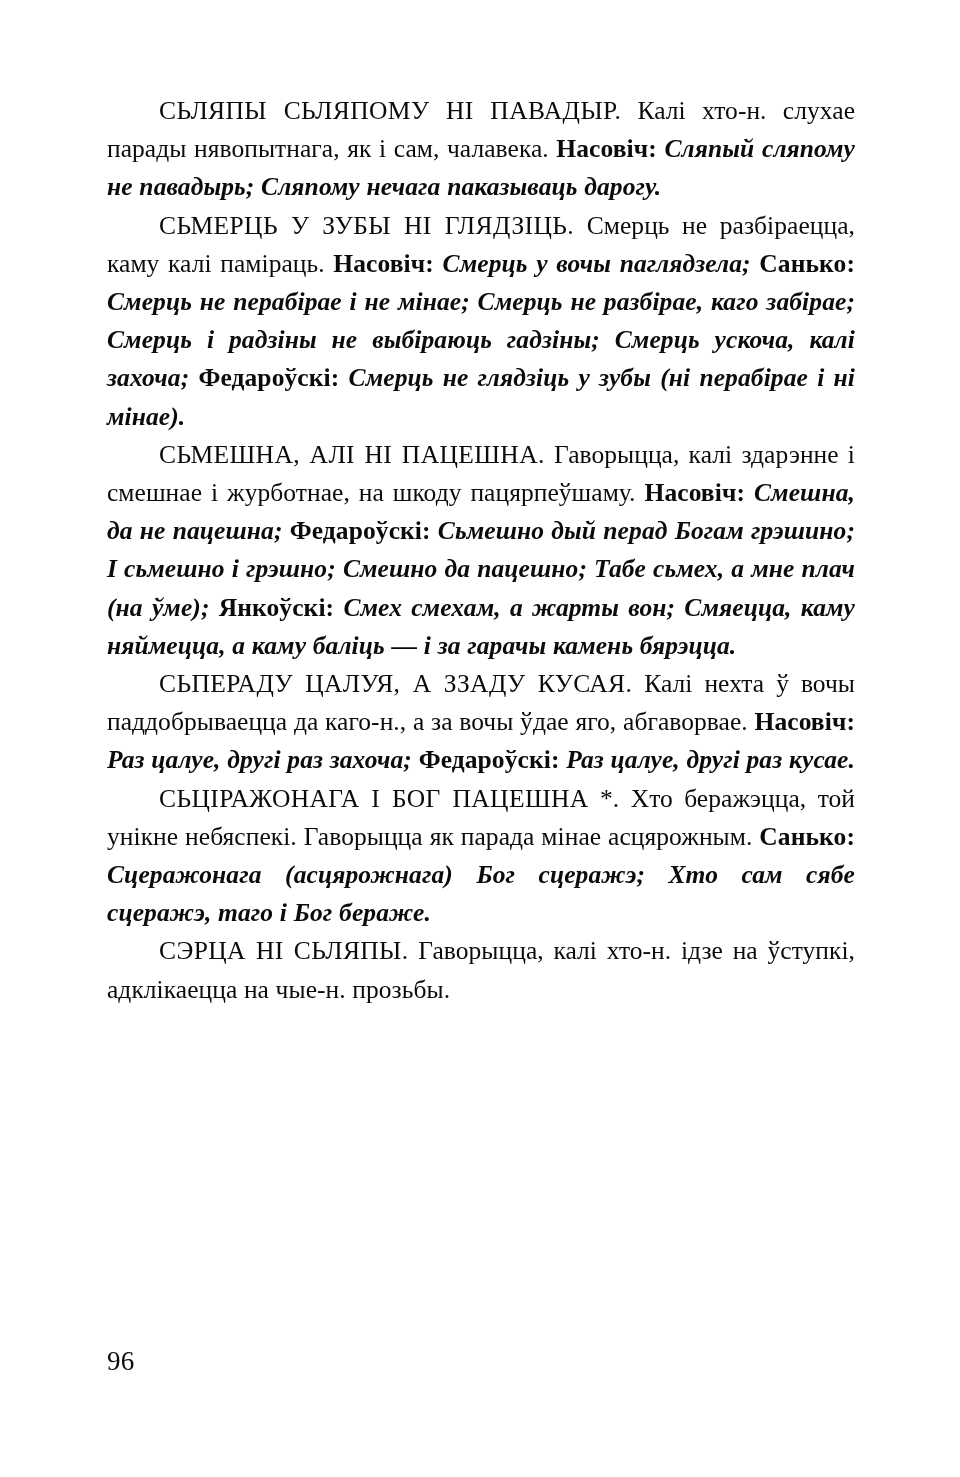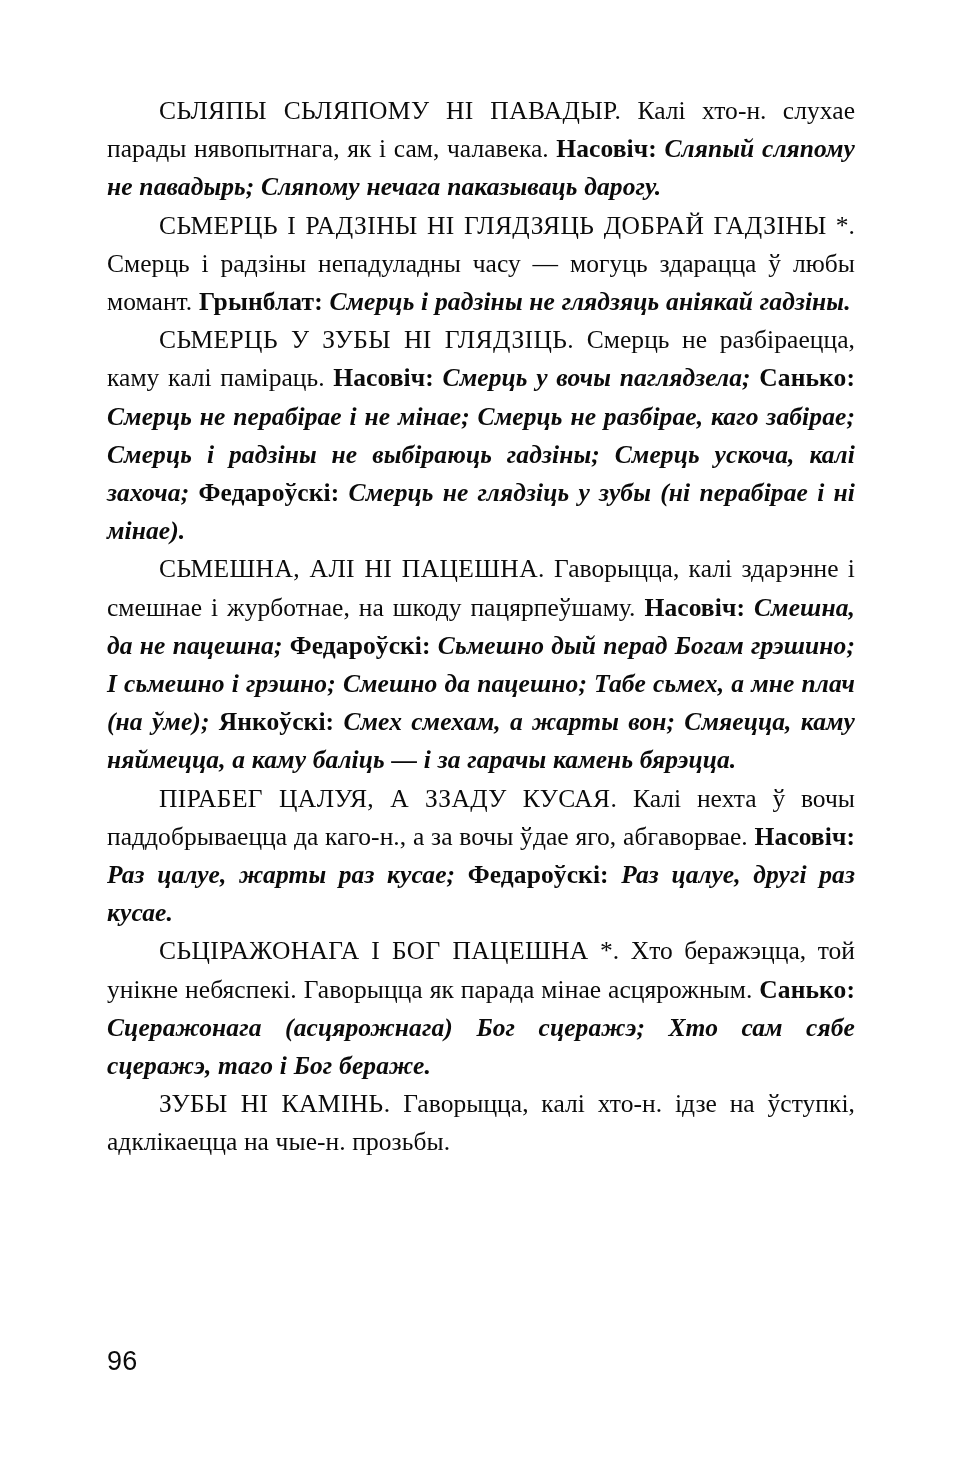--- a/index.html
+++ b/index.html
@@ -68,35 +68,34 @@
   .ast {
     font-weight: 400;
   }
 
   .folio {
     position: absolute;
     left: 107px;
     top: 1346px;
     font-size: 27px;
     line-height: 30px;
-    font-family: Liberation Sans, sans-serif;
+    font-family: Liberation Serif, serif;
     color: #0b0b0b;
     letter-spacing: 0.3px;
   }
 </style>
 </head>
 <body>
 
 <div class="page">
 
   <div class="textblock" id="entries-root">
       <p class="entry"><span class="hw">СЬЛЯПЫ СЬЛЯПОМУ НІ ПАВАДЫР.</span><span class="gloss"> Калі хто-н. слухае парады нявопытнага, як і сам, чалавека. </span><span class="src">Насовіч:</span><span class="cit"> Сляпый сляпому не павадырь; Сляпому нечага паказываць дарогу.</span></p>
-      <p class="entry"><span class="hw">СЬМЕРЦЬ І РАДЗІНЫ НІ ГЛЯДЗЯЦЬ ДОБРАЙ ГАДЗІНЫ</span><span class="ast"> *</span><span class="gloss">. Смерць і радзіны непадуладны часу — могуць здарацца ў любы момант. </span><span class="src">Грынблат:</span><span class="cit"> Смерць і радзіны не глядзяць аніякай гадзіны.</span></p>
       <p class="entry"><span class="hw">СЬМЕРЦЬ У ЗУБЫ НІ ГЛЯДЗІЦЬ.</span><span class="gloss"> Смерць не разбіраецца, каму калі паміраць. </span><span class="src">Насовіч:</span><span class="cit"> Смерць у вочы паглядзела; </span><span class="src">Санько:</span><span class="cit"> Смерць не перабірае і не мінае; Смерць не разбірае, каго забірае; Смерць і радзіны не выбіраюць гадзіны; Смерць ускоча, калі захоча; </span><span class="src">Федароўскі:</span><span class="cit"> Смерць не глядзіць у зубы (ні перабірае і ні мінае).</span></p>
       <p class="entry"><span class="hw">СЬМЕШНА, АЛІ НІ ПАЦЕШНА.</span><span class="gloss"> Гаворыцца, калі здарэнне і смешнае і журботнае, на шкоду пацярпеўшаму. </span><span class="src">Насовіч:</span><span class="cit"> Смешна, да не пацешна; </span><span class="src">Федароўскі:</span><span class="cit"> Сьмешно дый перад Богам грэшино; І сьмешно і грэшно; Смешно да пацешно; Табе сьмех, а мне плач (на ўме); </span><span class="src">Янкоўскі:</span><span class="cit"> Смех смехам, а жарты вон; Смяецца, каму няймецца, а каму баліць — і за гарачы камень бярэцца.</span></p>
-      <p class="entry"><span class="hw">ПІРАБЕГ ЦАЛУЯ, А ЗЗАДУ КУСАЯ.</span><span class="gloss"> Калі нехта ў вочы паддобрываецца да каго-н., а за вочы ўдае яго, абгаворвае. </span><span class="src">Насовіч:</span><span class="cit"> Раз цалуе, жарты раз кусае; </span><span class="src">Федароўскі:</span><span class="cit"> Раз цалуе, другі раз кусае.</span></p>
+      <p class="entry"><span class="hw">СЬПЕРАДУ ЦАЛУЯ, А ЗЗАДУ КУСАЯ.</span><span class="gloss"> Калі нехта ў вочы паддобрываецца да каго-н., а за вочы ўдае яго, абгаворвае. </span><span class="src">Насовіч:</span><span class="cit"> Раз цалуе, другі раз захоча; </span><span class="src">Федароўскі:</span><span class="cit"> Раз цалуе, другі раз кусае.</span></p>
       <p class="entry"><span class="hw">СЬЦІРАЖОНАГА І БОГ ПАЦЕШНА</span><span class="ast"> *</span><span class="gloss">. Хто беражэцца, той унікне небяспекі. Гаворыцца як парада мінае асцярожным. </span><span class="src">Санько:</span><span class="cit"> Сцеражонага (асцярожнага) Бог сцеражэ; Хто сам сябе сцеражэ, таго і Бог бераже.</span></p>
-      <p class="entry"><span class="hw">ЗУБЫ НІ КАМІНЬ.</span><span class="gloss"> Гаворыцца, калі хто-н. ідзе на ўступкі, адклікаецца на чые-н. прозьбы.</span></p>
+      <p class="entry"><span class="hw">СЭРЦА НІ СЬЛЯПЫ.</span><span class="gloss"> Гаворыцца, калі хто-н. ідзе на ўступкі, адклікаецца на чые-н. прозьбы.</span></p>
     </div>
 
   <div class="folio">96</div>
 
 </div>
 
 </body></html>

